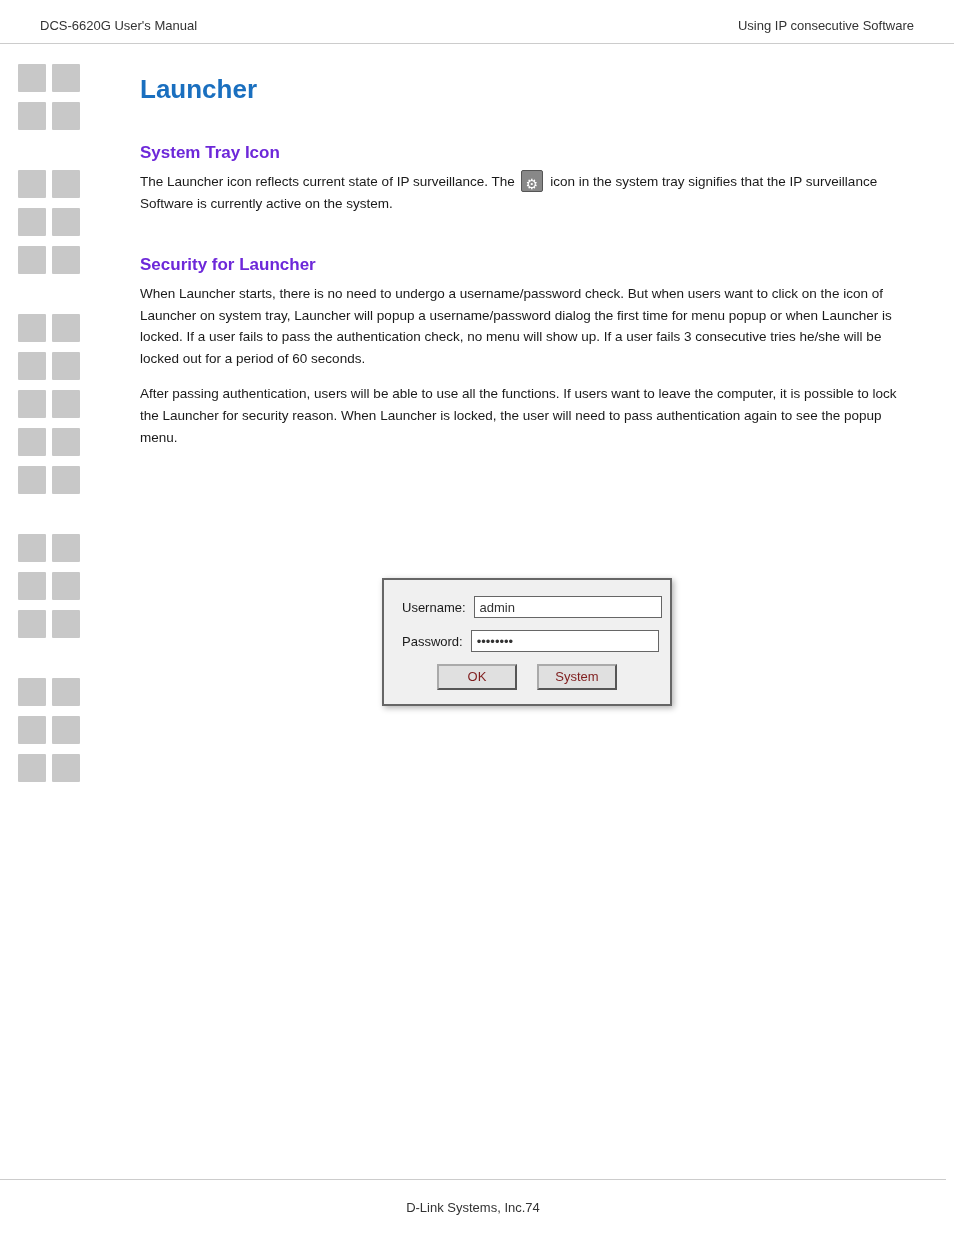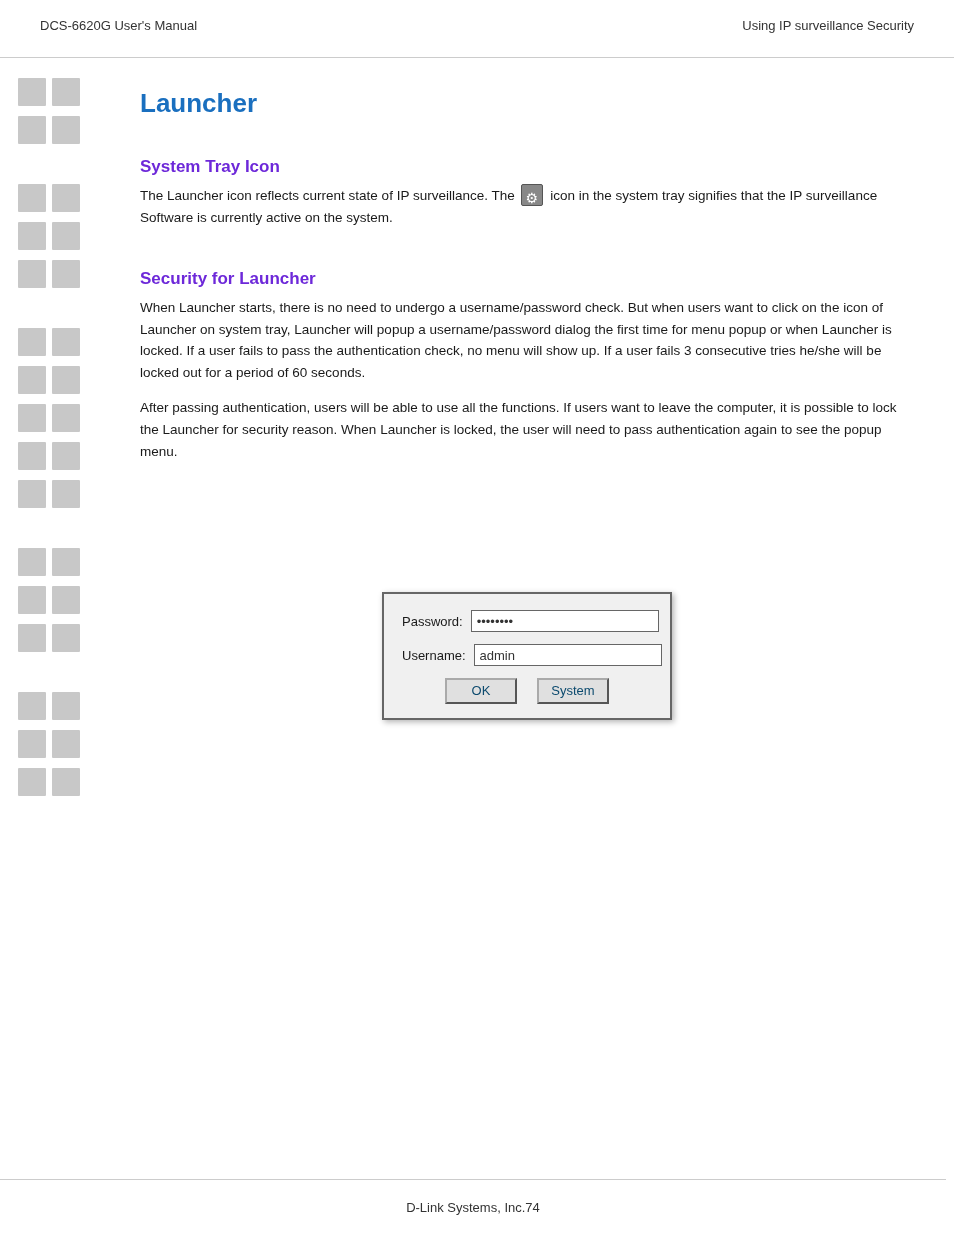--- a/index.html
+++ b/index.html
@@ -10,21 +10,21 @@
       background: #ffffff;
       font-family: Arial, Helvetica, sans-serif;
       font-size: 14px;
       color: #1a1a1a;
       position: relative;
     }
 
     .page-header {
       display: flex;
       justify-content: space-between;
-      padding: 18px 40px 24px 40px;
+      padding: 18px 40px 10px 40px;
       font-size: 13px;
       color: #333;
       border-bottom: 1px solid #ccc;
     }
 
     .page-layout {
       display: flex;
       flex-direction: row;
       padding: 0;
     }
@@ -175,26 +175,26 @@
     }
 
     .auth-buttons {
       display: flex;
       justify-content: center;
       gap: 20px;
       margin-top: 8px;
     }
 
     .auth-btn {
-      width: 72px;
+      width: 80px;
       height: 26px;
       border: 2px outset #aaa;
       background: #e0e0e0;
       font-size: 13px;
-      color: #0c4a6e;
+      color: #7f1d1d;
       cursor: pointer;
       text-align: center;
       line-height: 22px;
     }
 
     .page-footer {
       display: flex;
       justify-content: center;
       padding: 20px 40px;
       font-size: 13px;
@@ -204,21 +204,21 @@
       bottom: 0;
       left: 0;
       right: 8px;
     }
   </style>
 </head>
 <body>
 
 <div class="page-header">
   <span>DCS-6620G User's Manual</span>
-  <span>Using IP surveillance Security</span>
+  <span>Using IP consecutive Software</span>
 </div>
 
 <div class="page-layout">
 
   <div class="sidebar">
 
     <div class="sidebar-block">
       <div class="sidebar-rect"></div>
       <div class="sidebar-rect"></div>
     </div>
@@ -322,26 +322,26 @@
     <p class="body-text">When Launcher starts, there is no need to undergo a username/password check. But when users want to click on the icon of Launcher on system tray, Launcher will popup a username/password dialog the first time for menu popup or when Launcher is locked. If a user fails to pass the authentication check, no menu will show up. If a user fails 3 consecutive tries he/she will be locked out for a period of 60 seconds.</p>
     <p class="body-text">After passing authentication, users will be able to use all the functions. If users want to leave the computer, it is possible to lock the Launcher for security reason. When Launcher is locked, the user will need to pass authentication again to see the popup menu.</p>
 
     <div style="height: 100px;"></div>
 
 
     <div class="dialog-wrapper">
       <div class="auth-dialog">
         <div class="auth-body">
           <div class="auth-field-row">
+            <label class="auth-label">Username:</label>
+            <input class="auth-input" type="text" value="admin" style="">
+          </div>
+          <div class="auth-field-row">
             <label class="auth-label">Password:</label>
             <input class="auth-input" type="password" value="password" style="">
-          </div>
-          <div class="auth-field-row">
-            <label class="auth-label">Username:</label>
-            <input class="auth-input" type="text" value="admin" style="">
           </div>
           <div class="auth-buttons">
             <div class="auth-btn">OK</div>
             <div class="auth-btn">System</div>
           </div>
         </div>
       </div>
     </div>
 
   </div>

